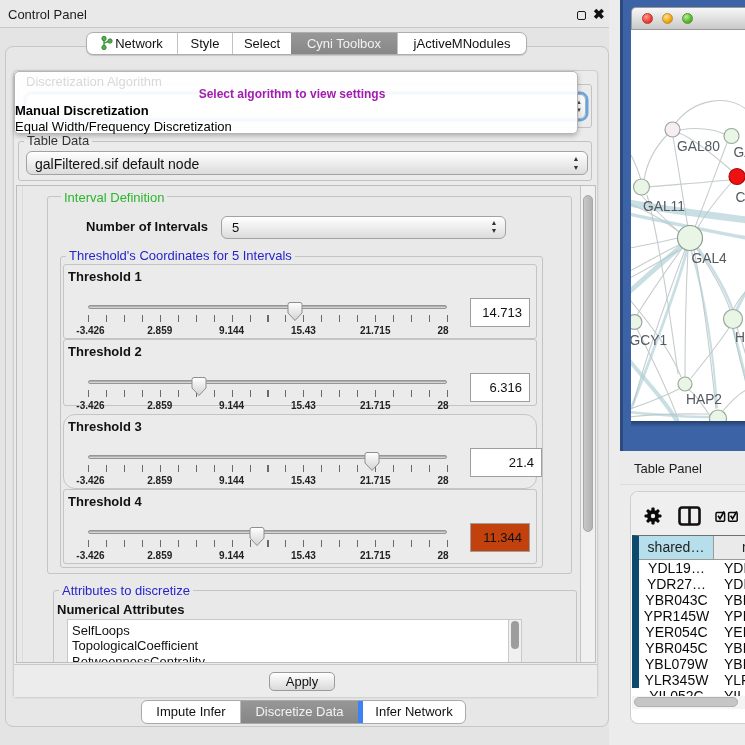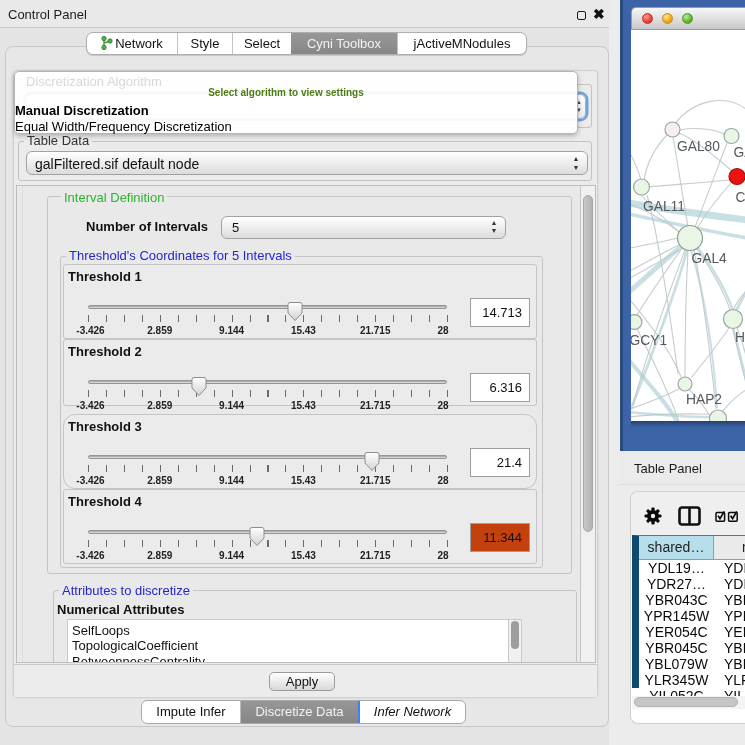--- a/index.html
+++ b/index.html
@@ -103,21 +103,21 @@
   <div class="abs" style="left:379.0px;top:60px;transform:translateX(-50%);font-size:10px;font-weight:bold;color:#222;">28</div>
   <svg class="abs" style="left:299.6px;top:36px;" width="16" height="21" viewBox="0 0 16 21">
           <path d="M3 1.5 h10 a2 2 0 0 1 2 2 v8.5 l-7 7.5 l-7 -7.5 v-8.5 a2 2 0 0 1 2 -2 z" fill="url(#hg228)" stroke="#8e8e8e" stroke-width="1"></path>
           <defs>
             <linearGradient id="hg228" x1="0" y1="0" x2="0" y2="1">
               <stop offset="0" stop-color="#ffffff"></stop>
               <stop offset="1" stop-color="#d2d2d2"></stop>
             </linearGradient>
           </defs>
         </svg>
-  <div class="abs" style="left:406px;top:33px;width:60px;height:29px;background:#ffffff;border:1px solid #9e9e9e;font-size:13px;color:#111;text-align:right;line-height:27px;padding-right:7px;">21.4</div>
+  <div class="abs" style="left:406px;top:33px;width:72px;height:29px;background:#ffffff;border:1px solid #9e9e9e;font-size:13px;color:#111;text-align:right;line-height:27px;padding-right:7px;">21.4</div>
 </div>
 <div class="abs" style="left:46px;top:303px;width:474px;height:75px;border:1px solid #c4c4c4;border-radius:3px;background:#ebebeb;">
   <div class="abs" style="left:4px;top:4px;font-size:13px;font-weight:bold;color:#111;">Threshold 4</div>
   <div class="abs" style="left:24px;top:40px;width:359px;height:4px;background:linear-gradient(#9c9c9c,#e6e6e6);border-radius:2px;border:1px solid #969696;"></div>
   <div class="abs" style="left:24px;top:50px;width:361px;height:7px;background:repeating-linear-gradient(90deg,#6a6a6a 0 1px,transparent 1px 17.95px);"></div>
   <div class="abs" style="left:26.5px;top:60px;transform:translateX(-50%);font-size:10px;font-weight:bold;color:#222;">-3.426</div>
   <div class="abs" style="left:95.8px;top:60px;transform:translateX(-50%);font-size:10px;font-weight:bold;color:#222;">2.859</div>
   <div class="abs" style="left:167.6px;top:60px;transform:translateX(-50%);font-size:10px;font-weight:bold;color:#222;">9.144</div>
   <div class="abs" style="left:239.4px;top:60px;transform:translateX(-50%);font-size:10px;font-weight:bold;color:#222;">15.43</div>
   <div class="abs" style="left:311.2px;top:60px;transform:translateX(-50%);font-size:10px;font-weight:bold;color:#222;">21.715</div>
@@ -148,41 +148,41 @@
       <div class="abs" style="left:2px;top:9px;width:10px;height:337px;border-radius:5px;background:linear-gradient(90deg,#c8c8c8,#b2b2b2);border:1px solid #a8a8a8;"></div>
     </div>
   </div>
 
   <div class="abs" style="left:14px;top:664px;width:583px;height:33px;background:#ececec;border-top:1px solid #c9c9c9;"></div>
   <div class="abs" style="left:269px;top:672px;width:66px;height:19px;border-radius:5px;background:linear-gradient(#ffffff,#d9d9d9);border:1px solid #9b9b9b;text-align:center;font-size:13px;color:#111;line-height:17px;">Apply</div>
 
   <div class="abs" style="left:141px;top:700px;width:325px;height:24px;border-radius:6px;background:#ffffff;border:1px solid #a9a9a9;overflow:hidden;display:flex;">
     <div style="width:99px;text-align:center;font-size:13px;color:#111;line-height:22px;border-right:1px solid #bcbcbc;">Impute Infer</div>
     <div style="width:117px;text-align:center;font-size:13px;color:#f2f2f2;line-height:22px;background:linear-gradient(#979797,#868686);">Discretize Data</div>
-    <div style="flex:1;text-align:center;font-size:13px;color:#111;line-height:22px;border-left:2px solid #3b82f6;font-style:italic;">Infer Network</div>
+    <div style="flex:1;text-align:center;font-size:13px;color:#111;line-height:22px;border-left:5px solid #3b82f6;">Infer Network</div>
   </div>
 
   <div class="abs" style="left:86px;top:32px;width:441px;height:23px;border-radius:7px;background:#ffffff;border:1px solid #aeaeae;box-shadow:0 1px 1px rgba(0,0,0,0.15);overflow:hidden;display:flex;">
     <div style="width:91px;font-size:13px;color:#111;line-height:21px;border-right:1px solid #c2c2c2;text-align:center;">
       <svg width="12" height="14" viewBox="0 0 12 14" style="vertical-align:-2px;margin-right:2px;">
         <line x1="3" y1="3" x2="3" y2="11" stroke="#3e9e3e" stroke-width="1.4"></line>
         <line x1="3" y1="7" x2="9" y2="5" stroke="#3e9e3e" stroke-width="1.4"></line>
         <circle cx="3" cy="2.5" r="2.2" fill="#52b052" stroke="#2c7a2c" stroke-width="0.8"></circle>
         <circle cx="9" cy="5" r="2.2" fill="#52b052" stroke="#2c7a2c" stroke-width="0.8"></circle>
         <circle cx="3" cy="11.5" r="2.2" fill="#52b052" stroke="#2c7a2c" stroke-width="0.8"></circle>
       </svg>Network</div>
     <div style="width:55px;font-size:13px;color:#111;line-height:21px;border-right:1px solid #c2c2c2;text-align:center;">Style</div>
     <div style="width:58px;font-size:13px;color:#111;line-height:21px;text-align:center;">Select</div>
     <div style="width:106px;font-size:13px;color:#f2f2f2;line-height:21px;background:linear-gradient(#989898,#878787);text-align:center;">Cyni Toolbox</div>
     <div style="flex:1;font-size:13px;color:#111;line-height:21px;border-left:1px solid #c2c2c2;text-align:center;">jActiveMNodules</div>
   </div>
 
   <div class="abs" style="left:14px;top:71px;width:564px;height:63px;background:rgba(255,255,255,0.93);border:1px solid #b5b5b5;border-radius:5px;box-shadow:0 2px 5px rgba(0,0,0,0.25);"></div>
   <div class="abs" style="left:26px;top:74px;font-size:13px;color:rgba(80,80,80,0.22);">Discretization Algorithm</div>
-  <div class="abs" style="left:4px;top:87px;width:564px;text-align:center;font-size:10px;font-weight:bold;color:#4d7c0f;">Select algorithm to view settings</div>
+  <div class="abs" style="left:10px;top:87px;width:564px;text-align:center;font-size:12px;font-weight:bold;color:#a21caf;">Select algorithm to view settings</div>
   <div class="abs" style="left:15px;top:103px;font-size:13px;font-weight:bold;color:#000;">Manual Discretization</div>
   <div class="abs" style="left:15px;top:119px;font-size:13px;color:#000;">Equal Width/Frequency Discretization</div>
 
   <div class="abs" style="left:613px;top:368px;width:0;height:0;border-top:6px solid #5a5a5a;border-right:6px solid transparent;"></div>
 </div>
 
 <div class="abs" style="left:609px;top:0;width:11px;height:745px;background:#ececec;"></div>
 
 <div class="abs" style="left:620px;top:0;width:125px;height:451px;background:#3c63a6;padding-left:43px;">
   <div class="abs" style="left:0;top:0;width:3px;height:451px;background:#2b4a7e;"></div>

